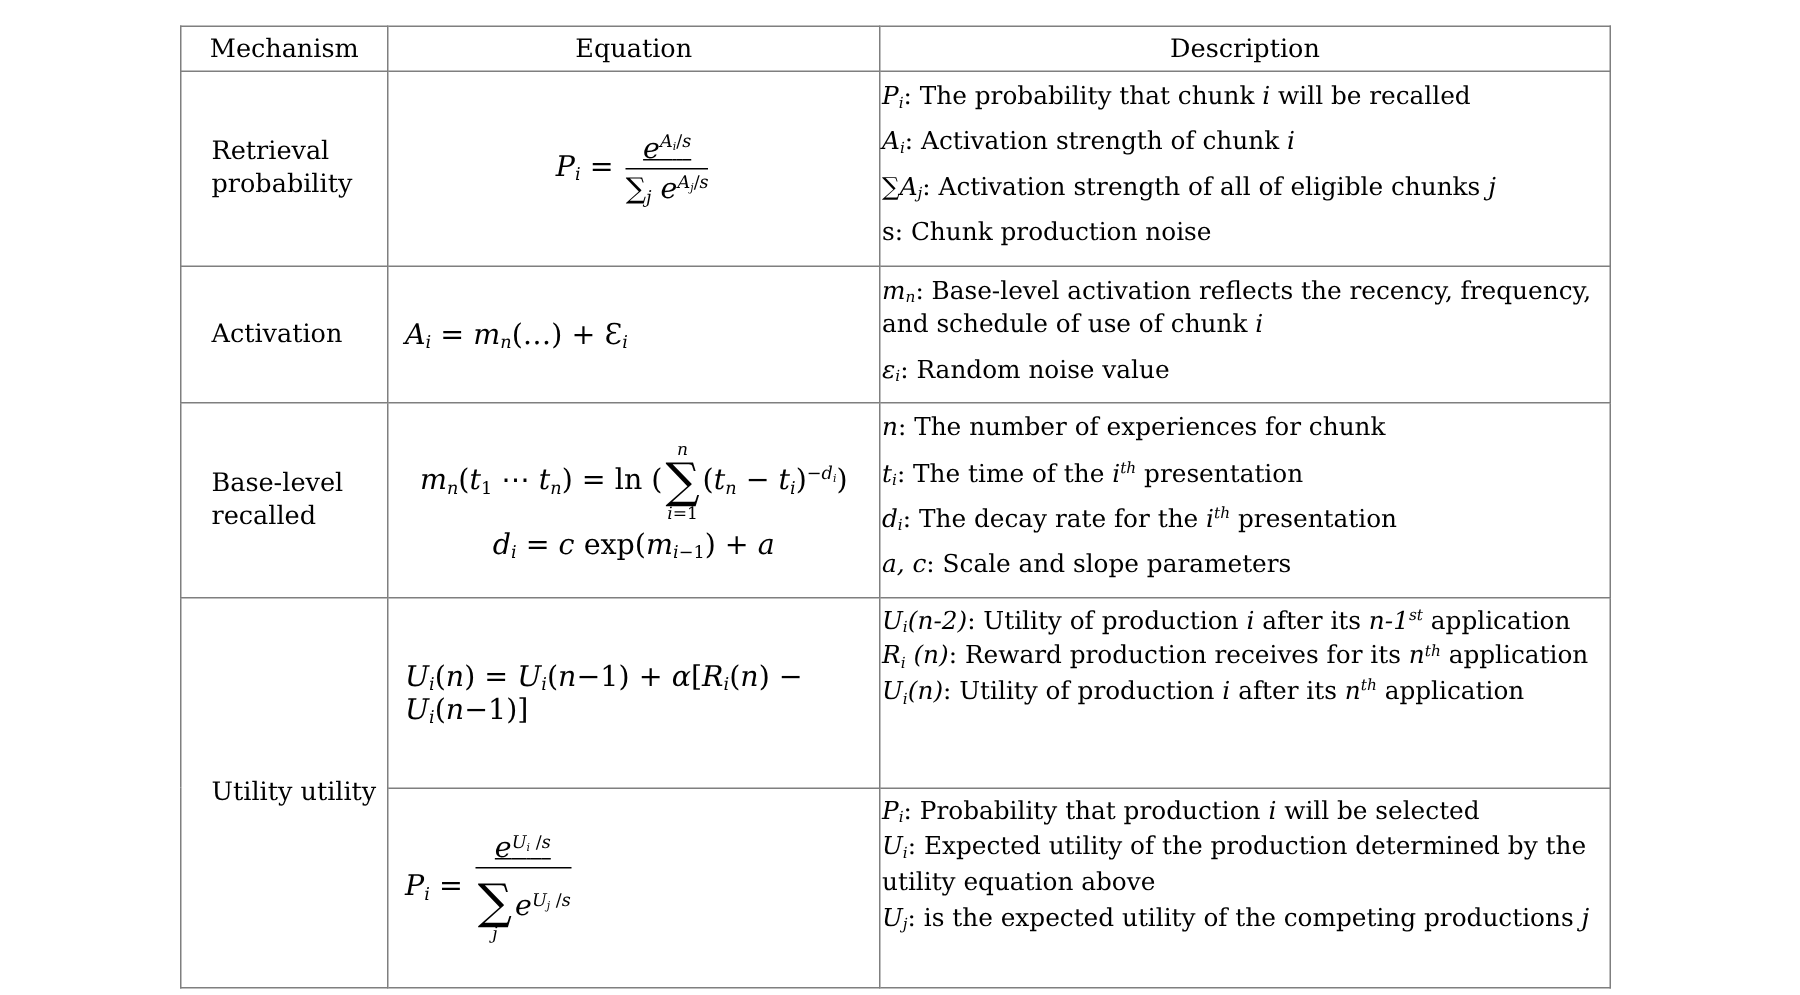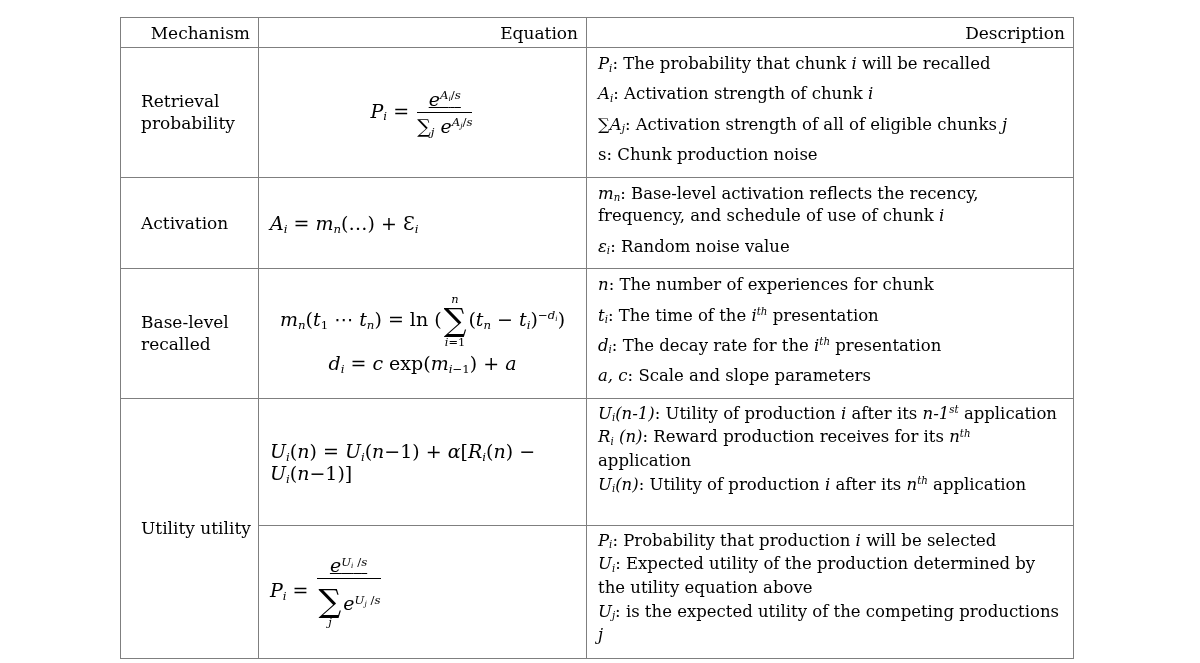--- a/index.html
+++ b/index.html
@@ -14,33 +14,33 @@
   table.tbl {
     position:absolute; left:120px; top:17px; width:953px;
     border-collapse:collapse; table-layout:fixed;
   }
   .tbl th, .tbl td {
     border:1px solid #7f7f7f;
     font-weight:normal;
     vertical-align:middle;
   }
   .tbl th {
-    text-align:right; font-size:17px; height:30px; padding:2px 8px;
+    text-align:center; font-size:17px; height:30px; padding:2px 8px;
   }
   td.mech {
     padding:2px 6px 2px 20px; font-size:17px; line-height:1.32;
     vertical-align:middle;
   }
   td.eq { font-size:19px; vertical-align:middle; }
   td.eq.center { text-align:center; }
   td.eq.left   { text-align:left; padding-left:11px; }
   .eqline { display:block; }
   .eqline + .eqline { margin-top:3px; }
 
-  td.desc { vertical-align:top; padding:3px 8px 2px 11px; font-size:16.5px; }
+  td.desc { vertical-align:top; padding:3px 8px 2px 1px; font-size:16.5px; }
   td.desc p { text-indent:0; }
   td.desc.loose p { margin:2px 0 8px 0; line-height:1.36; }
   td.desc.tight p { margin:0; line-height:1.43; }
 
   i, .mv { font-style:italic; }
   sub, sup { line-height:0; font-size:62%; }
   sub { vertical-align:baseline; position:relative; top:0.25em; }
   sup { vertical-align:baseline; position:relative; top:-0.55em; }
 
   
@@ -108,21 +108,21 @@
             <p><i>d</i><sub><i>i</i></sub>: The decay rate for the <i>i</i><sup><i>th</i></sup> presentation</p>
             <p><i>a, c</i>: Scale and slope parameters</p>
           </td>
         </tr>
         <tr style="height: 127px;">
           <td class="mech" rowspan="2">Utility utility</td>
           <td class="eq left">
             <span class="eqline"><i class="mv">U</i><sub><i class="mv">i</i></sub>(<i class="mv">n</i>) = <i class="mv">U</i><sub><i class="mv">i</i></sub>(<i class="mv">n</i>−1) + <i class="mv">α</i>[<i class="mv">R</i><sub><i class="mv">i</i></sub>(<i class="mv">n</i>) − <i class="mv">U</i><sub><i class="mv">i</i></sub>(<i class="mv">n</i>−1)]</span>
           </td>
           <td class="desc tight">
-            <p><i>U</i><sub><i>i</i></sub><i>(n-1)</i>: Utility of production <i>i</i> after its <i>n-1</i><sup><i>st</i></sup> application</p>
+            <p><i>U</i><sub><i>i</i></sub><i>(n-2)</i>: Utility of production <i>i</i> after its <i>n-1</i><sup><i>st</i></sup> application</p>
             <p><i>R</i><sub><i>i</i></sub> <i>(n)</i>: Reward production receives for its <i>n</i><sup><i>th</i></sup> application</p>
             <p><i>U</i><sub><i>i</i></sub><i>(n)</i>: Utility of production <i>i</i> after its <i>n</i><sup><i>th</i></sup> application</p>
           </td>
         </tr>
         <tr style="height: 133px;">
           <td class="eq left">
             <span class="eqline"><i class="mv">P</i><sub><i class="mv">i</i></sub> = <span class="mfrac"><span class="mnum"><i class="mv">e</i><sup><i class="mv">U</i><sub><i class="mv">i</i></sub> /<i class="mv">s</i></sup></span><span class="mden"><span class="msum">
                     <span class="mtop"></span>
                     <span class="msig">∑</span>
                     <span class="mbot"><i class="mv">j</i></span>

